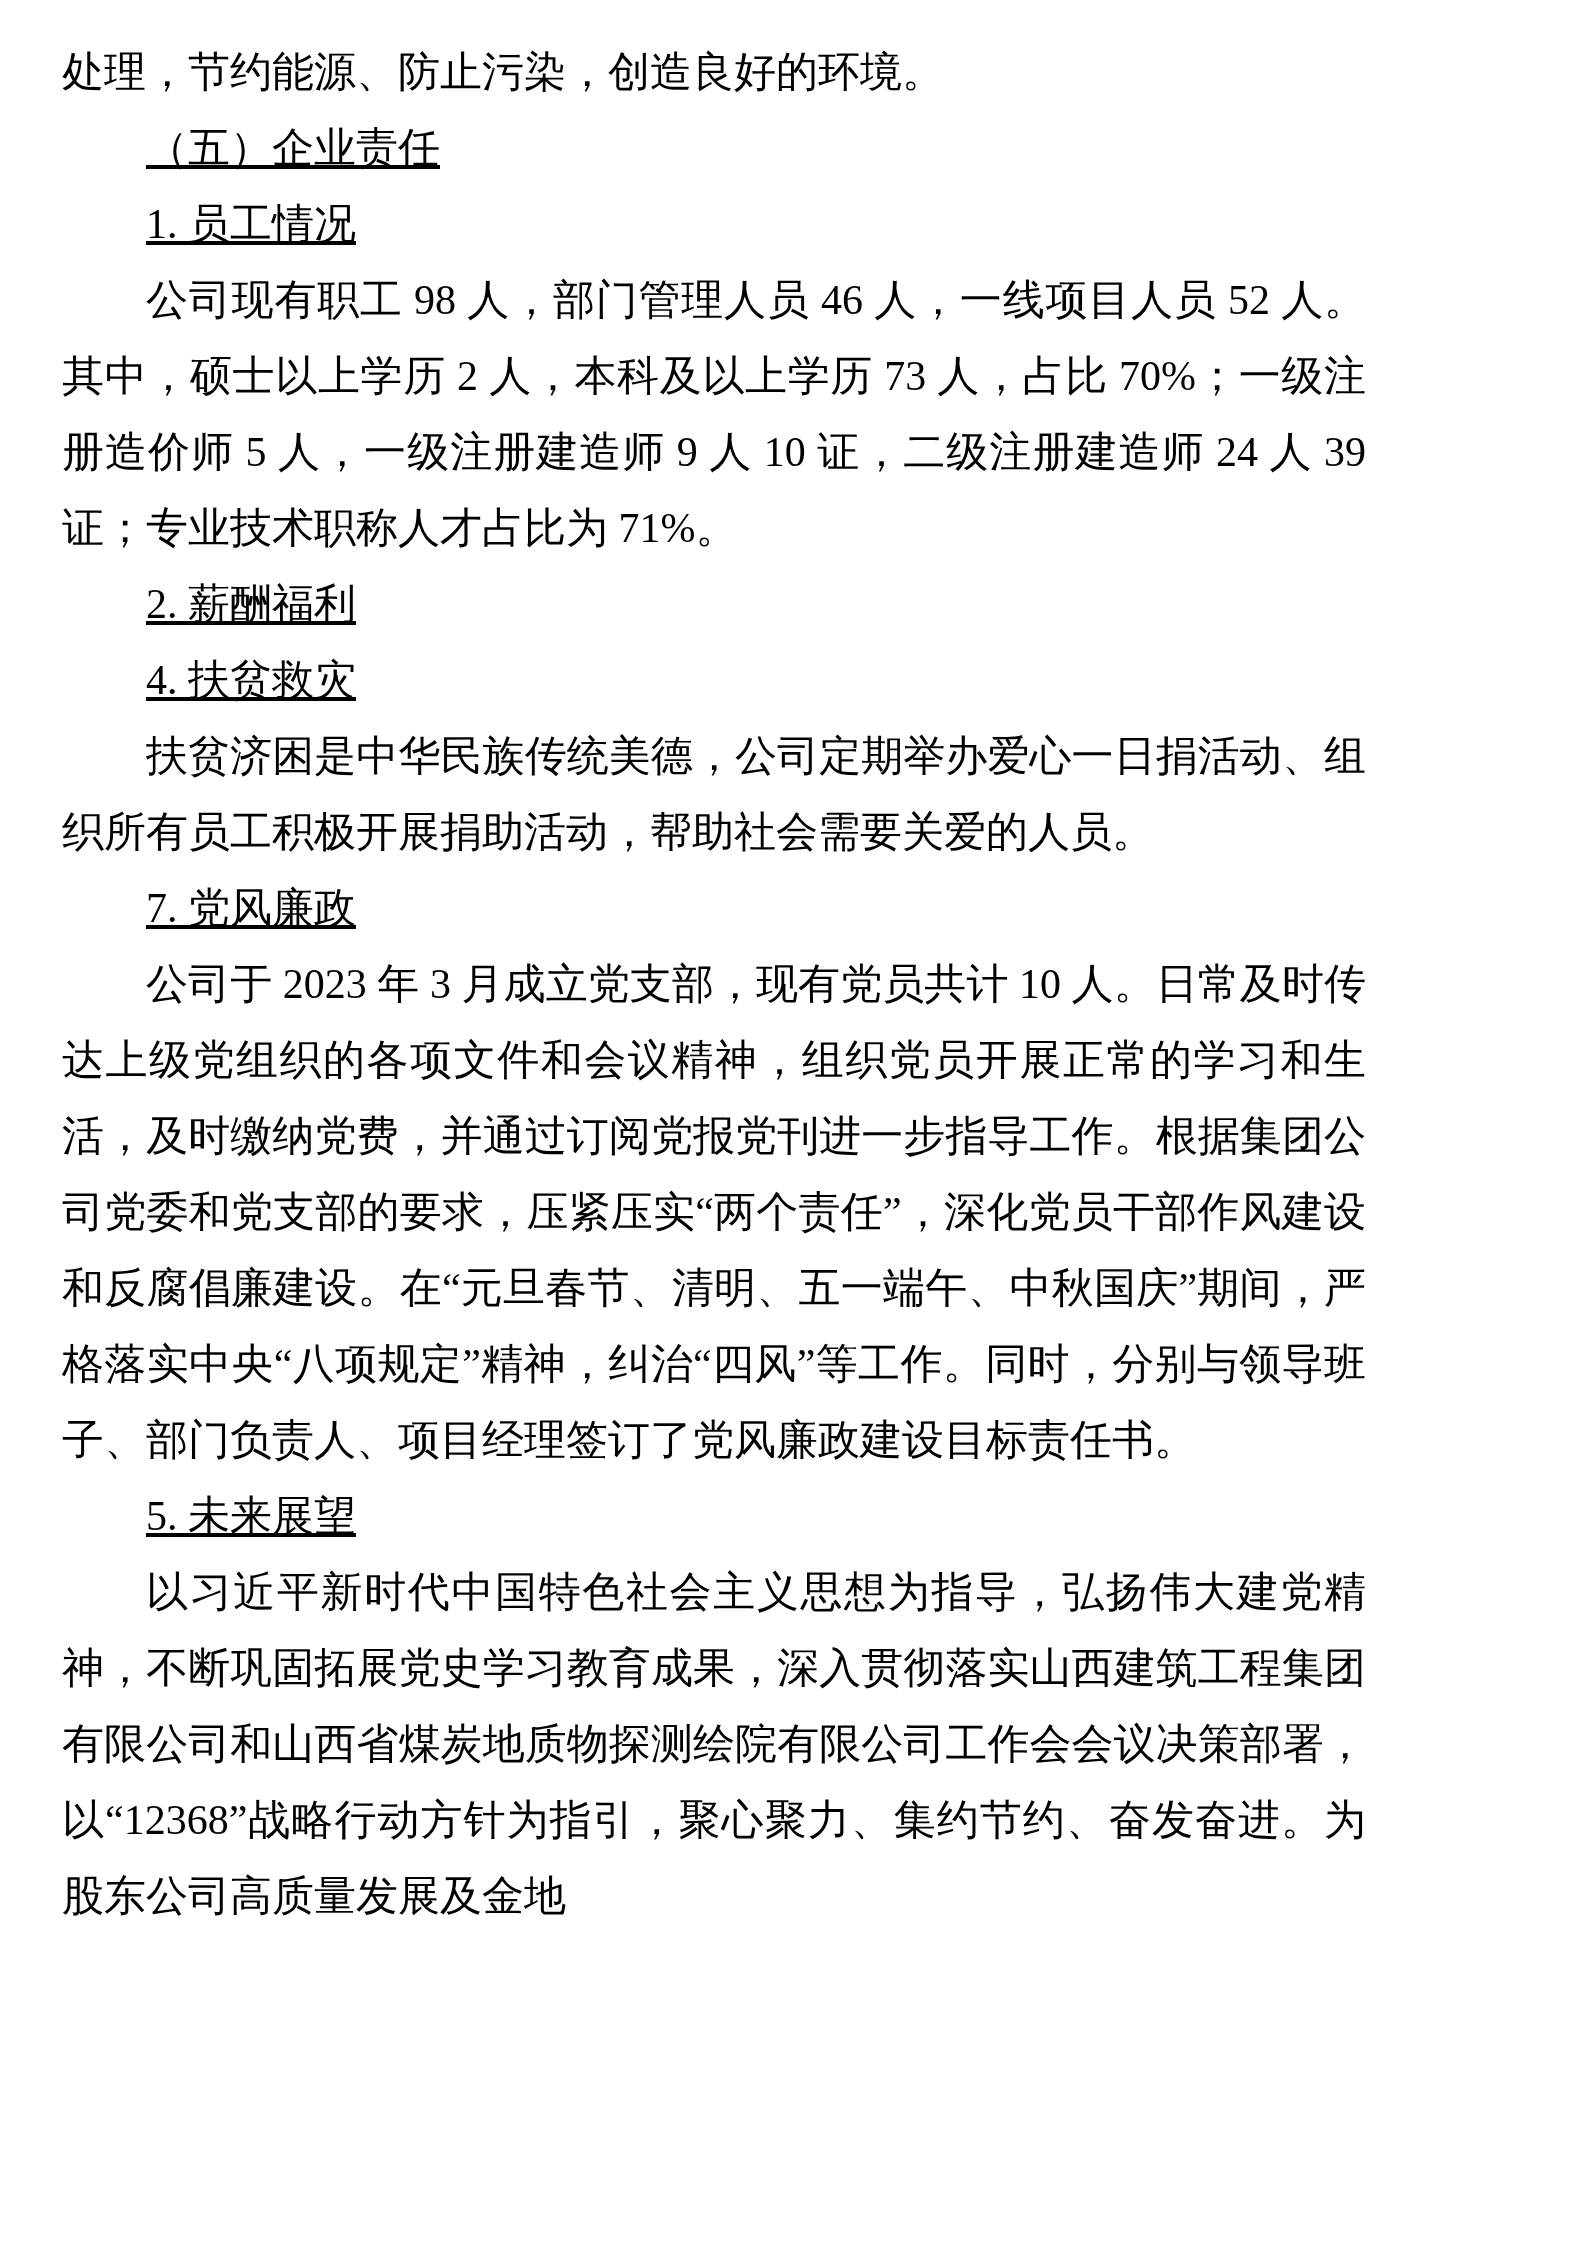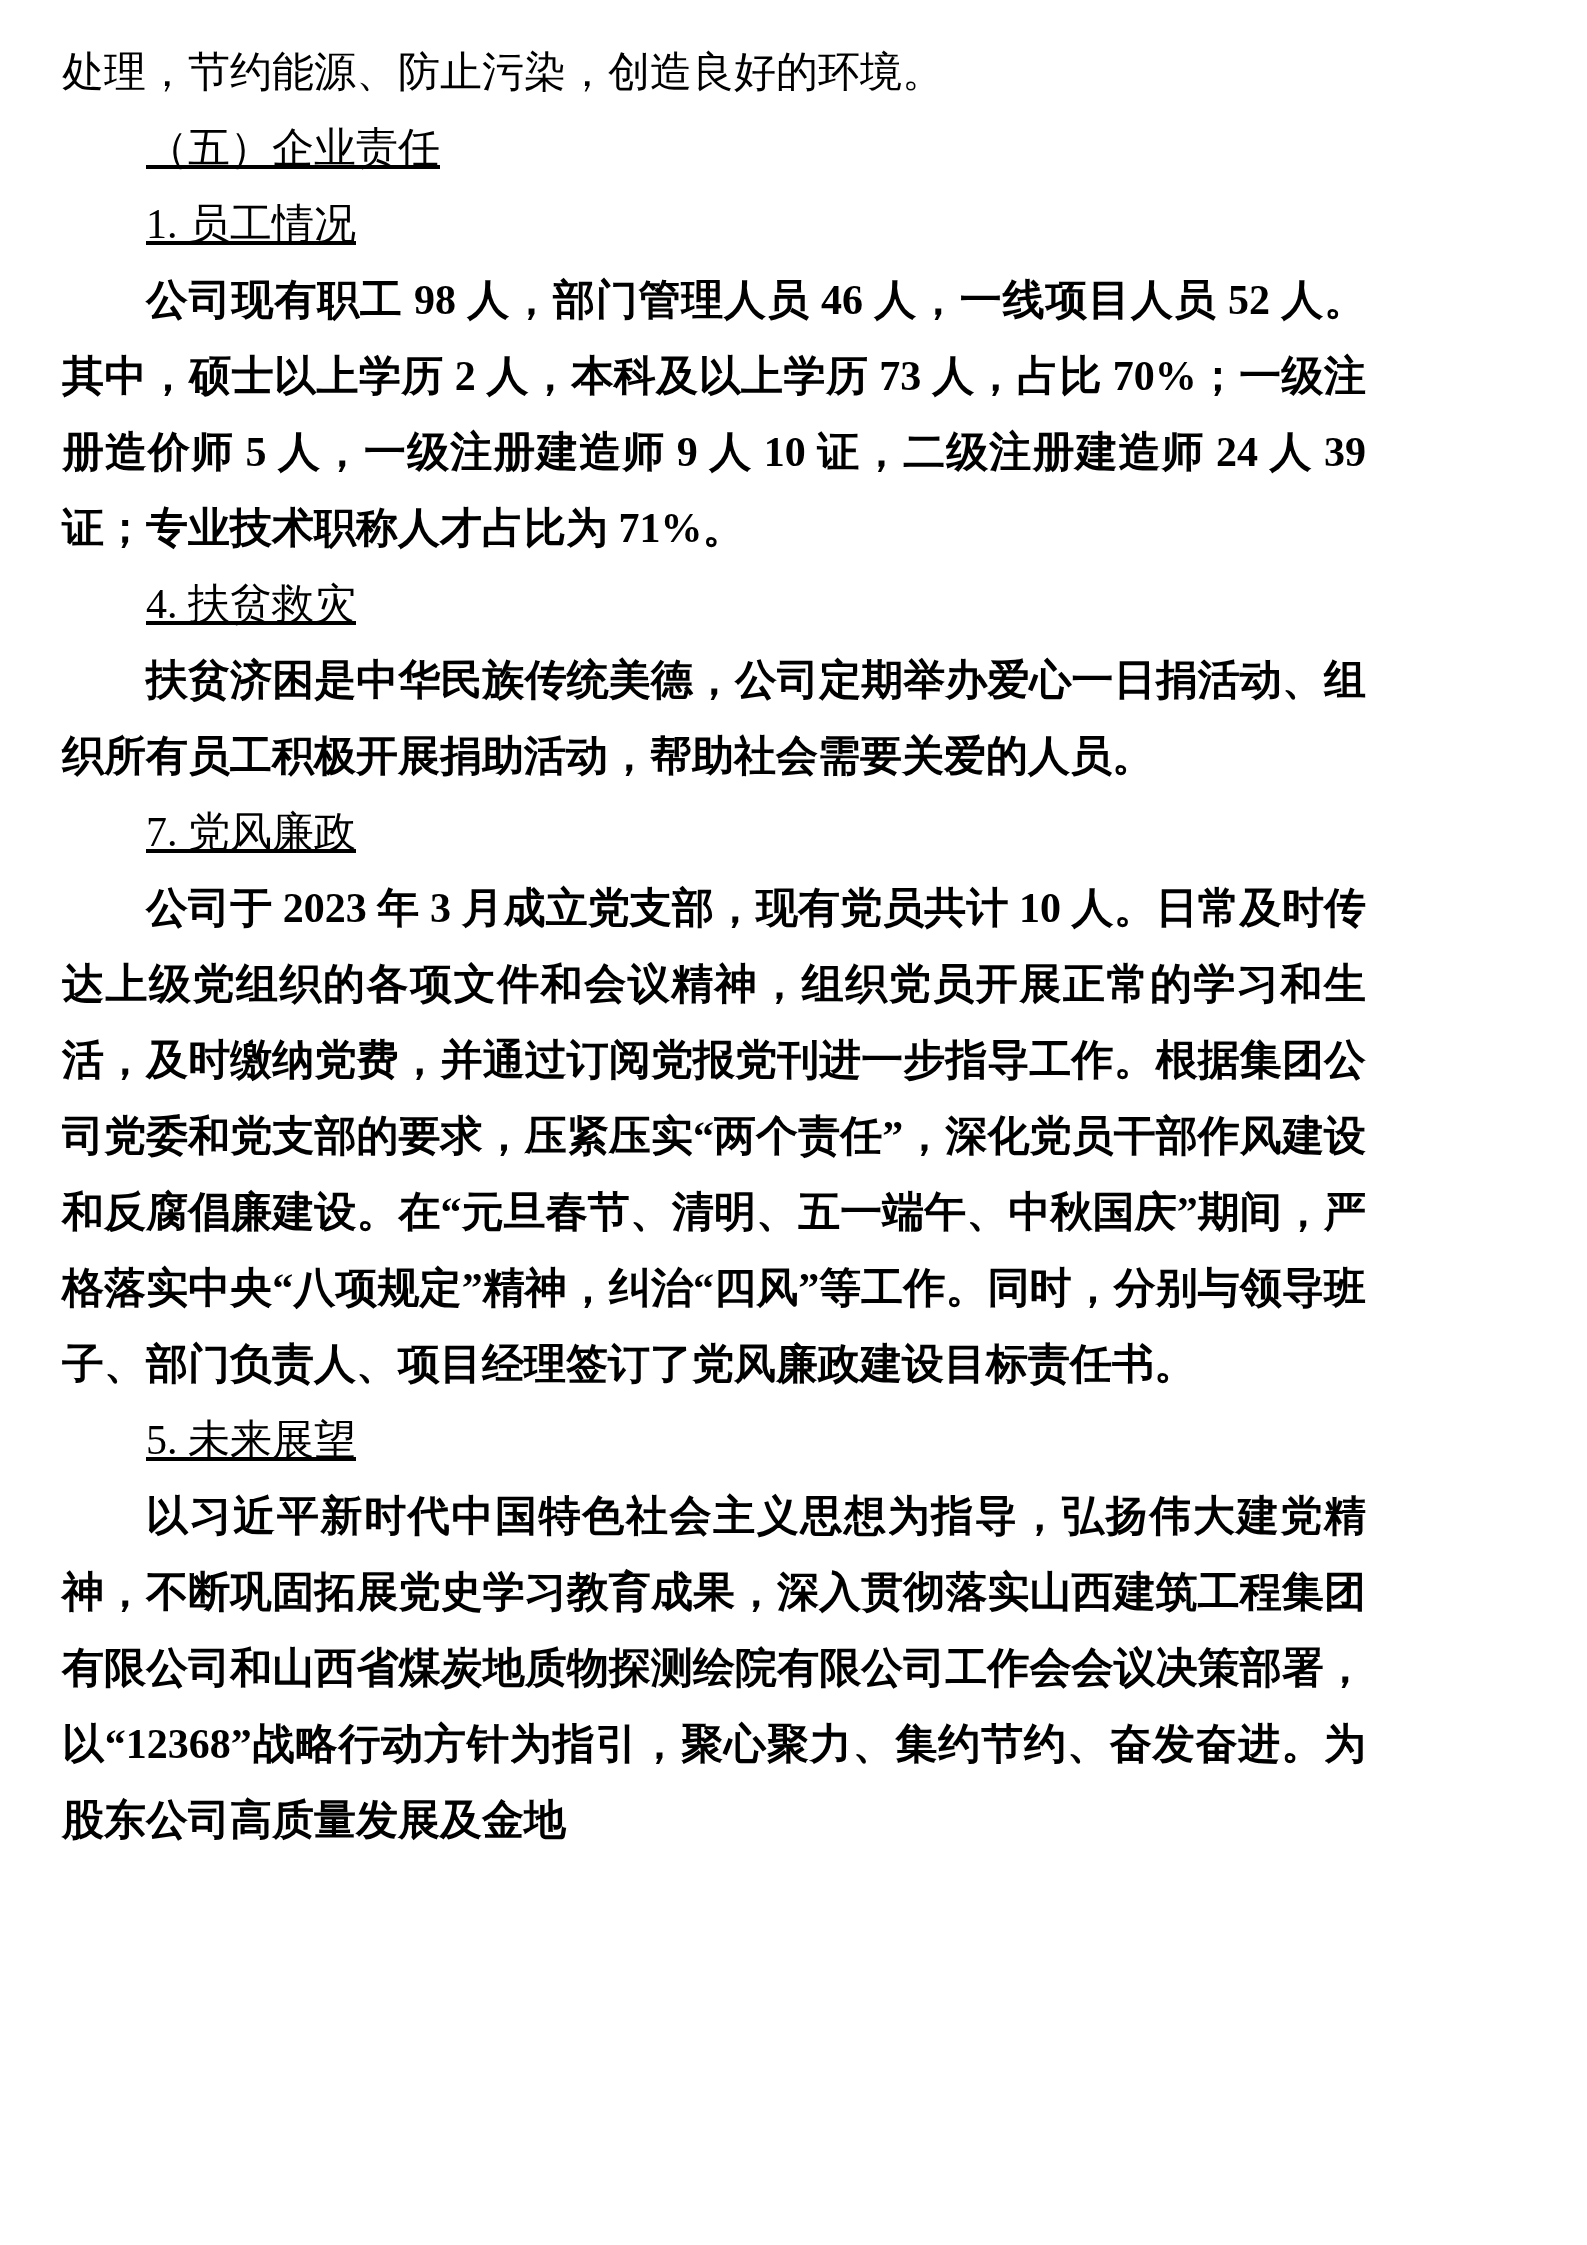--- a/index.html
+++ b/index.html
@@ -24,35 +24,35 @@
     margin: 0;
     padding: 0;
     text-align: justify;
     word-break: break-all;
   }
   .para-continuation {
     text-indent: 0;
   }
   .para-body {
     text-indent: 2em;
-    font-weight: bold;
   }
   .para-heading {
     text-indent: 2em;
     text-align: left;
     text-decoration: underline;
   }
 </style>
 </head>
 <body>
 
 <div class="page">
   <p class="para-continuation">处理，节约能源、防止污染，创造良好的环境。</p>
   <p class="para-heading">（五）企业责任</p>
   <p class="para-heading">1. 员工情况</p>
   <p class="para-body">公司现有职工 98 人，部门管理人员 46 人，一线项目人员 52 人。其中，硕士以上学历 2 人，本科及以上学历 73 人，占比 70%；一级注册造价师 5 人，一级注册建造师 9 人 10 证，二级注册建造师 24 人 39 证；专业技术职称人才占比为 71%。</p>
+  <p class="para-heading">2. 薪酬福利</p>
   <p class="para-heading">4. 扶贫救灾</p>
   <p class="para-body">扶贫济困是中华民族传统美德，公司定期举办爱心一日捐活动、组织所有员工积极开展捐助活动，帮助社会需要关爱的人员。</p>
   <p class="para-heading">7. 党风廉政</p>
   <p class="para-body">公司于 2023 年 3 月成立党支部，现有党员共计 10 人。日常及时传达上级党组织的各项文件和会议精神，组织党员开展正常的学习和生活，及时缴纳党费，并通过订阅党报党刊进一步指导工作。根据集团公司党委和党支部的要求，压紧压实“两个责任”，深化党员干部作风建设和反腐倡廉建设。在“元旦春节、清明、五一端午、中秋国庆”期间，严格落实中央“八项规定”精神，纠治“四风”等工作。同时，分别与领导班子、部门负责人、项目经理签订了党风廉政建设目标责任书。</p>
   <p class="para-heading">5. 未来展望</p>
   <p class="para-body">以习近平新时代中国特色社会主义思想为指导，弘扬伟大建党精神，不断巩固拓展党史学习教育成果，深入贯彻落实山西建筑工程集团有限公司和山西省煤炭地质物探测绘院有限公司工作会会议决策部署，以“12368”战略行动方针为指引，聚心聚力、集约节约、奋发奋进。为股东公司高质量发展及金地</p>
 </div>
 
 </body></html>

